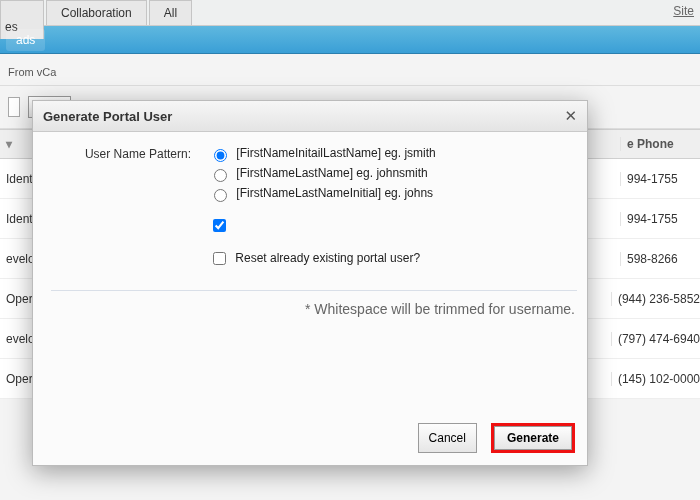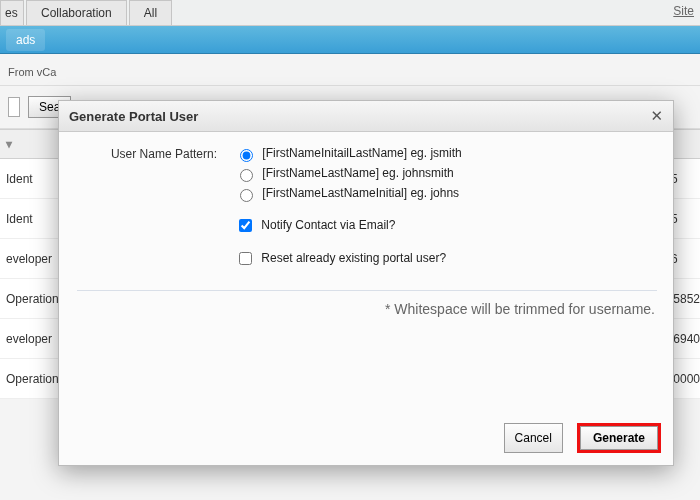--- a/index.html
+++ b/index.html
@@ -22,21 +22,21 @@
     align-items: stretch;
   }
   .tab {
     border: 1px solid #c5c5c5;
     border-bottom: none;
     background: #e8e8e8;
     padding: 5px 14px;
     margin-right: 2px;
     font-size: 12px;
   }
-  .tab:first-child { width: 24px; padding:5px 4px; }
+  .tab:first-child { width: 44px; padding:19px 4px; }
   .subheader {
     background: #3a9fd6;
     background: linear-gradient(#5fb8df,#3a9fd6);
     height: 28px;
     color: #fff;
     display:flex;
     align-items:center;
     border-bottom:1px solid #2b7fae;
   }
   .subheader .pill {
@@ -99,23 +99,23 @@
   .grid-row .col-acct a,
   .grid-row .col-email a { color:#1f5fbf; text-decoration:underline; cursor:pointer;}
   .grid-row .col-phone{ color:#333; white-space:nowrap;}
   .sitelabel{
     position:absolute; right:6px; top:4px; color:#666; font-size:12px;text-decoration:underline;
   }
 
   
   .modal {
     position:absolute;
-    left:58px;
+    left:32px;
     top:100px;
-    width:616px;
+    width:556px;
     background:#fbfbfb;
     border:1px solid #bbb;
     box-shadow:0 6px 24px rgba(0,0,0,.35);
   }
   .modal-title {
     background:linear-gradient(#f6f6f6,#e4e4e4);
     border-bottom:1px solid #c9c9c9;
     padding:6px 10px;
     font-weight:bold;
     font-size:13px;
@@ -123,21 +123,21 @@
     justify-content:space-between;
     align-items:center;
   }
   .close-x {
     font-size:15px;
     color:#555;
     cursor:pointer;
     font-weight:normal;
   }
   .modal-body{
-    padding:14px 16px 8px 18px;
+    padding:14px 10px 8px 18px;
   }
   .form-row{
     display:flex;
     align-items:flex-start;
     gap:18px;
     border-bottom:1px solid #d9dfe8;
     padding-bottom:18px;
   }
   .form-label{
     width:140px;
@@ -267,21 +267,20 @@
           <input type="radio" name="p" style="">
           <span>[FirstNameLastName] eg. johnsmith</span>
         </label>
         <label>
           <input type="radio" name="p" style="">
           <span>[FirstNameLastNameInitial] eg. johns</span>
         </label>
         <div class="gap"></div>
         <label>
           <input type="checkbox" checked="" style="">
-          <span>Notify Contact via Email?</span>
         </label>
         <div class="gap"></div>
         <label>
           <input type="checkbox" style="">
           <span>Reset already existing portal user?</span>
         </label>
       </div>
     </div>
     <div class="note">* Whitespace will be trimmed for username.</div>
   </div>

